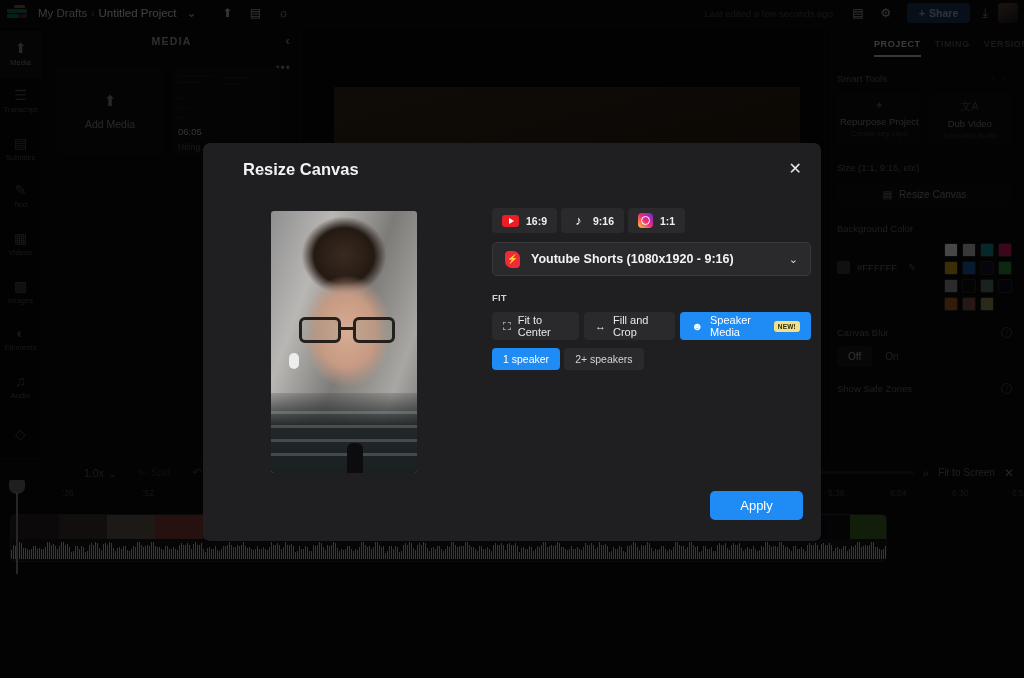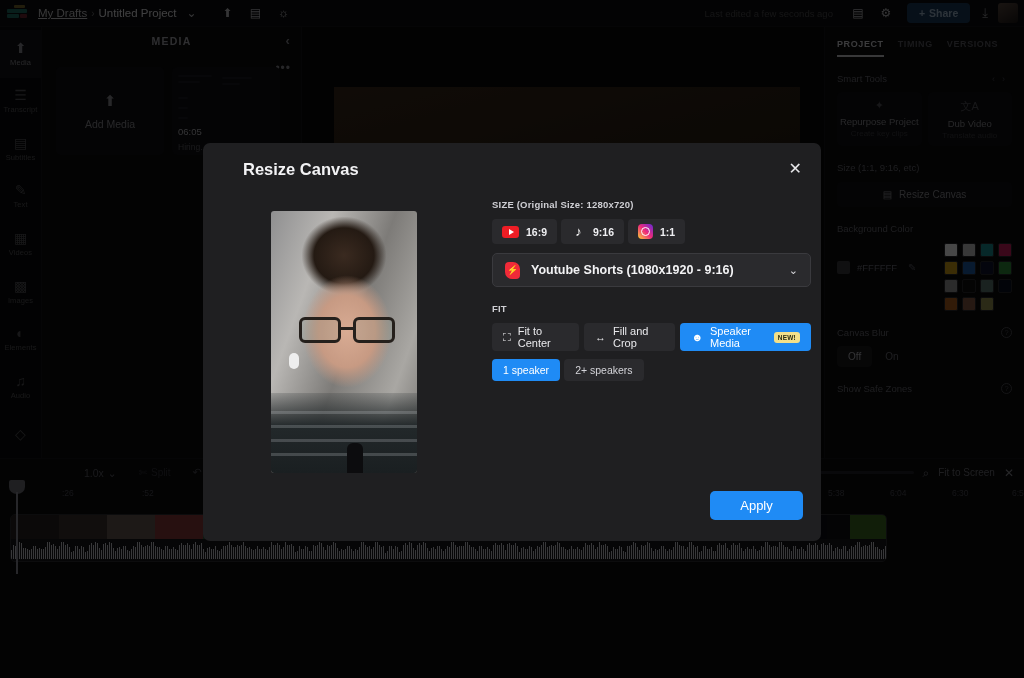--- a/index.html
+++ b/index.html
@@ -16,21 +16,21 @@
     position: absolute; top: 0; left: 0; width: 1024px; height: 27px;
     background: #0d0d0f; display: flex; align-items: center;
     border-bottom: 1px solid #141416; z-index: 5;
   }
   .logo { width: 26px; height: 16px; margin-left: 6px; position: relative; }
   .logo i { position: absolute; display: block; border-radius: 1px; }
   .logo .l1 { left: 8px; top: 0; width: 11px; height: 3px; background: #7a6a2e; }
   .logo .l2 { left: 1px; top: 4px; width: 20px; height: 4px; background: #1f6b63; }
   .logo .l3 { left: 1px; top: 9px; width: 12px; height: 4px; background: #1f6b63; }
   .logo .l4 { left: 14px; top: 9px; width: 7px; height: 4px; background: #6b2430; }
-  .bc { color: #c9c9cc; font-size: 11.5px; margin-left: 6px; text-decoration: underline; }
+  .bc { color: #c9c9cc; font-size: 11.5px; margin-left: 6px; }
   .bc-sep { color: #6a6a6e; font-size: 10px; margin: 0 4px; }
   .bc-proj { color: #e3e3e6; font-size: 11.5px; }
   .tb-ico { width: 26px; height: 22px; display: flex; align-items: center;
             justify-content: center; color: #bdbdc2; font-size: 12px; margin-left: 2px; }
   .tb-spacer { flex: 1; }
   .tb-saved { color: #4a4a4e; font-size: 9.5px; margin-right: 10px; }
   .btn-share {
     background: #1b3a5c; color: #9fb7cc; font-size: 10.5px; font-weight: bold;
     height: 20px; padding: 0 12px; border-radius: 4px; display: flex;
     align-items: center; gap: 4px; margin-left: 8px;
@@ -103,21 +103,21 @@
     background: linear-gradient(165deg,#3a2a1a 0%,#2a1f14 45%,#120d08 100%);
   }
 
   
   .right {
     position: absolute; right: 0; top: 27px; width: 200px; height: 431px;
     background: #0b0b0d; border-left: 1px solid #141416; padding: 0 12px;
   }
   .rtabs { display: flex; gap: 14px; padding-top: 12px; }
   .rtab { font-size: 9px; letter-spacing: .6px; color: #5a5a60; font-weight: bold; padding-bottom: 6px; }
-  .rtab.active { color: #d3d3d8; border-bottom: 2px solid #c8c8cd; }
+  .rtab.active { color: #d3d3d8; border-bottom: 2px solid #c8c8cd; margin-left: 37px; }
   .r-sec { color: #6a6a70; font-size: 9.5px; margin-top: 16px; display: flex;
            align-items: center; justify-content: space-between; }
   .r-sec .arrows { color: #4a4a50; font-size: 9px; letter-spacing: 7px; }
   .tools { display: flex; gap: 6px; margin-top: 8px; }
   .tool {
     flex: 1; background: #101013; border-radius: 5px; padding: 7px 2px 6px;
     text-align: center;
   }
   .tool-ico { color: #55555b; font-size: 11px; }
   .tool-t { color: #8d8d93; font-size: 9.5px; margin-top: 4px; }
@@ -944,21 +944,20 @@
       <div class="pv-shirt">
         <i class="pv-stripe" style="top:18px"></i>
         <i class="pv-stripe" style="top:32px"></i>
         <i class="pv-stripe" style="top:46px"></i>
         <i class="pv-stripe" style="top:60px"></i>
       </div>
       <div class="pv-mic"></div>
     </div>
 
     <div class="m-body">
-      <div class="m-lbl">SIZE (Original Size: 1280x720)</div>
       <div class="ratio-row">
         <div class="ratio">
           <span class="ic-yt"></span>
           <span>16:9</span>
         </div>
         <div class="ratio">
           <span class="ic-tt">♪</span>
           <span>9:16</span>
         </div>
         <div class="ratio">

